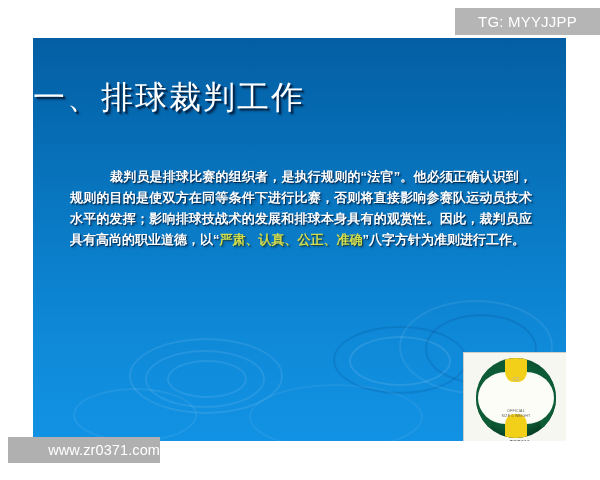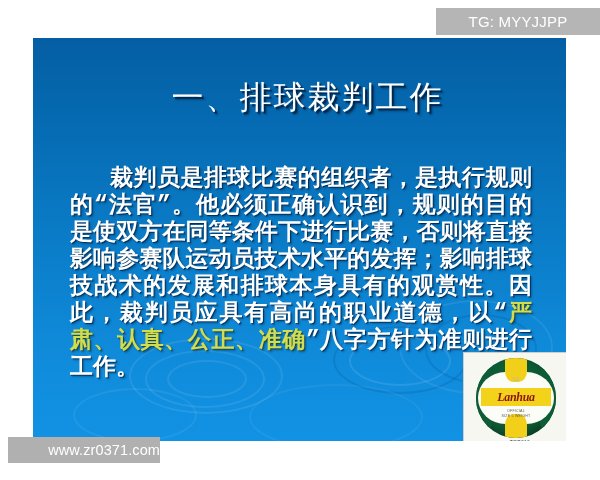--- a/index.html
+++ b/index.html
@@ -55,45 +55,44 @@
   .r7 { left: 392px; top: 276px; width: 108px; height: 66px; border-color: rgba(0,40,90,0.10); }
   .r8 { left: 40px;  top: 350px; width: 120px; height: 50px; border-color: rgba(255,255,255,0.07); }
   .r9 { left: 216px; top: 346px; width: 170px; height: 62px; border-color: rgba(255,255,255,0.06); }
 
   
   #slide-title {
     position: absolute;
     left: 0;
     top: 42px;
     width: 533px;
-    text-align: center;
+    text-align: left;
     color: #ffffff;
     font-size: 32px;
     font-weight: 400;
     letter-spacing: 2px;
     line-height: 1.1;
     text-shadow: 2px 2px 0 rgba(0,28,60,0.75), 3px 3px 2px rgba(0,20,45,0.45);
     font-family: "Liberation Serif", "DejaVu Serif", serif;
-    margin-left: 8px;
   }
 
   
   #slide-body {
     position: absolute;
     left: 37px;
     top: 128px;
     width: 462px;
     color: #ffffff;
-    font-size: 23px;
-    line-height: 27px;
+    font-size: 13px;
+    line-height: 21px;
     font-weight: 700;
     text-indent: 40px;
     text-align: justify;
     text-shadow: 1px 1px 0 rgba(0,30,65,0.70), 2px 2px 2px rgba(0,20,45,0.35);
-    font-family: Liberation Mono, monospace;
+    font-family: Liberation Sans, sans-serif;
   }
   #slide-body .hl {
     color: #d2dd4e;
     text-shadow: 1px 1px 0 rgba(40,50,0,0.55), 2px 2px 2px rgba(0,20,45,0.35);
   }
 
   
   #ball-figure {
     position: absolute;
     left: 430px;
@@ -203,21 +202,21 @@
     background: #111;
     margin-right: 3px;
     vertical-align: middle;
   }
 
   
   #tg-watermark {
     position: absolute;
     right: 0;
     top: 8px;
-    width: 164px;
+    width: 145px;
     height: 27px;
     background: #b5b5b5;
     color: #ffffff;
     font-family: "Liberation Sans", "DejaVu Sans", sans-serif;
     font-size: 15px;
     line-height: 27px;
     text-align: center;
     letter-spacing: 0.2px;
   }
   #url-watermark {
@@ -257,23 +256,20 @@
     <div id="slide-body"><span>裁判员是排球比赛的组织者，是执行规则的“法官”。他必须正确认识到，规则的目的是使双方在同等条件下进行比赛，否则将直接影响参赛队运动员技术水平的发挥；影响排球技战术的发展和排球本身具有的观赏性。因此，裁判员应具有高尚的职业道德，以“</span><span class="hl">严肃、认真、公正、准确</span><span>”八字方针为准则进行工作。</span></div>
 
     <div id="ball-figure">
       <div id="ball">
         <div class="arc-l"></div>
         <div class="arc-r"></div>
         <div class="panel-white"></div>
         <div class="wedge-top"></div>
         <div class="wedge-bot"></div>
         <div class="topmark">CE</div>
-        <div class="band">
-          <span class="brand">Lanhua</span>
-        </div>
         <div class="sub1">OFFICIAL</div>
         <div class="sub2">SIZE 5 WEIGHT</div>
       </div>
       <div id="ball-caption"><span class="sq"></span><span>TOP016</span></div>
     </div>
 
   </div>
 
   <div id="tg-watermark">TG: MYYJJPP</div>
 

